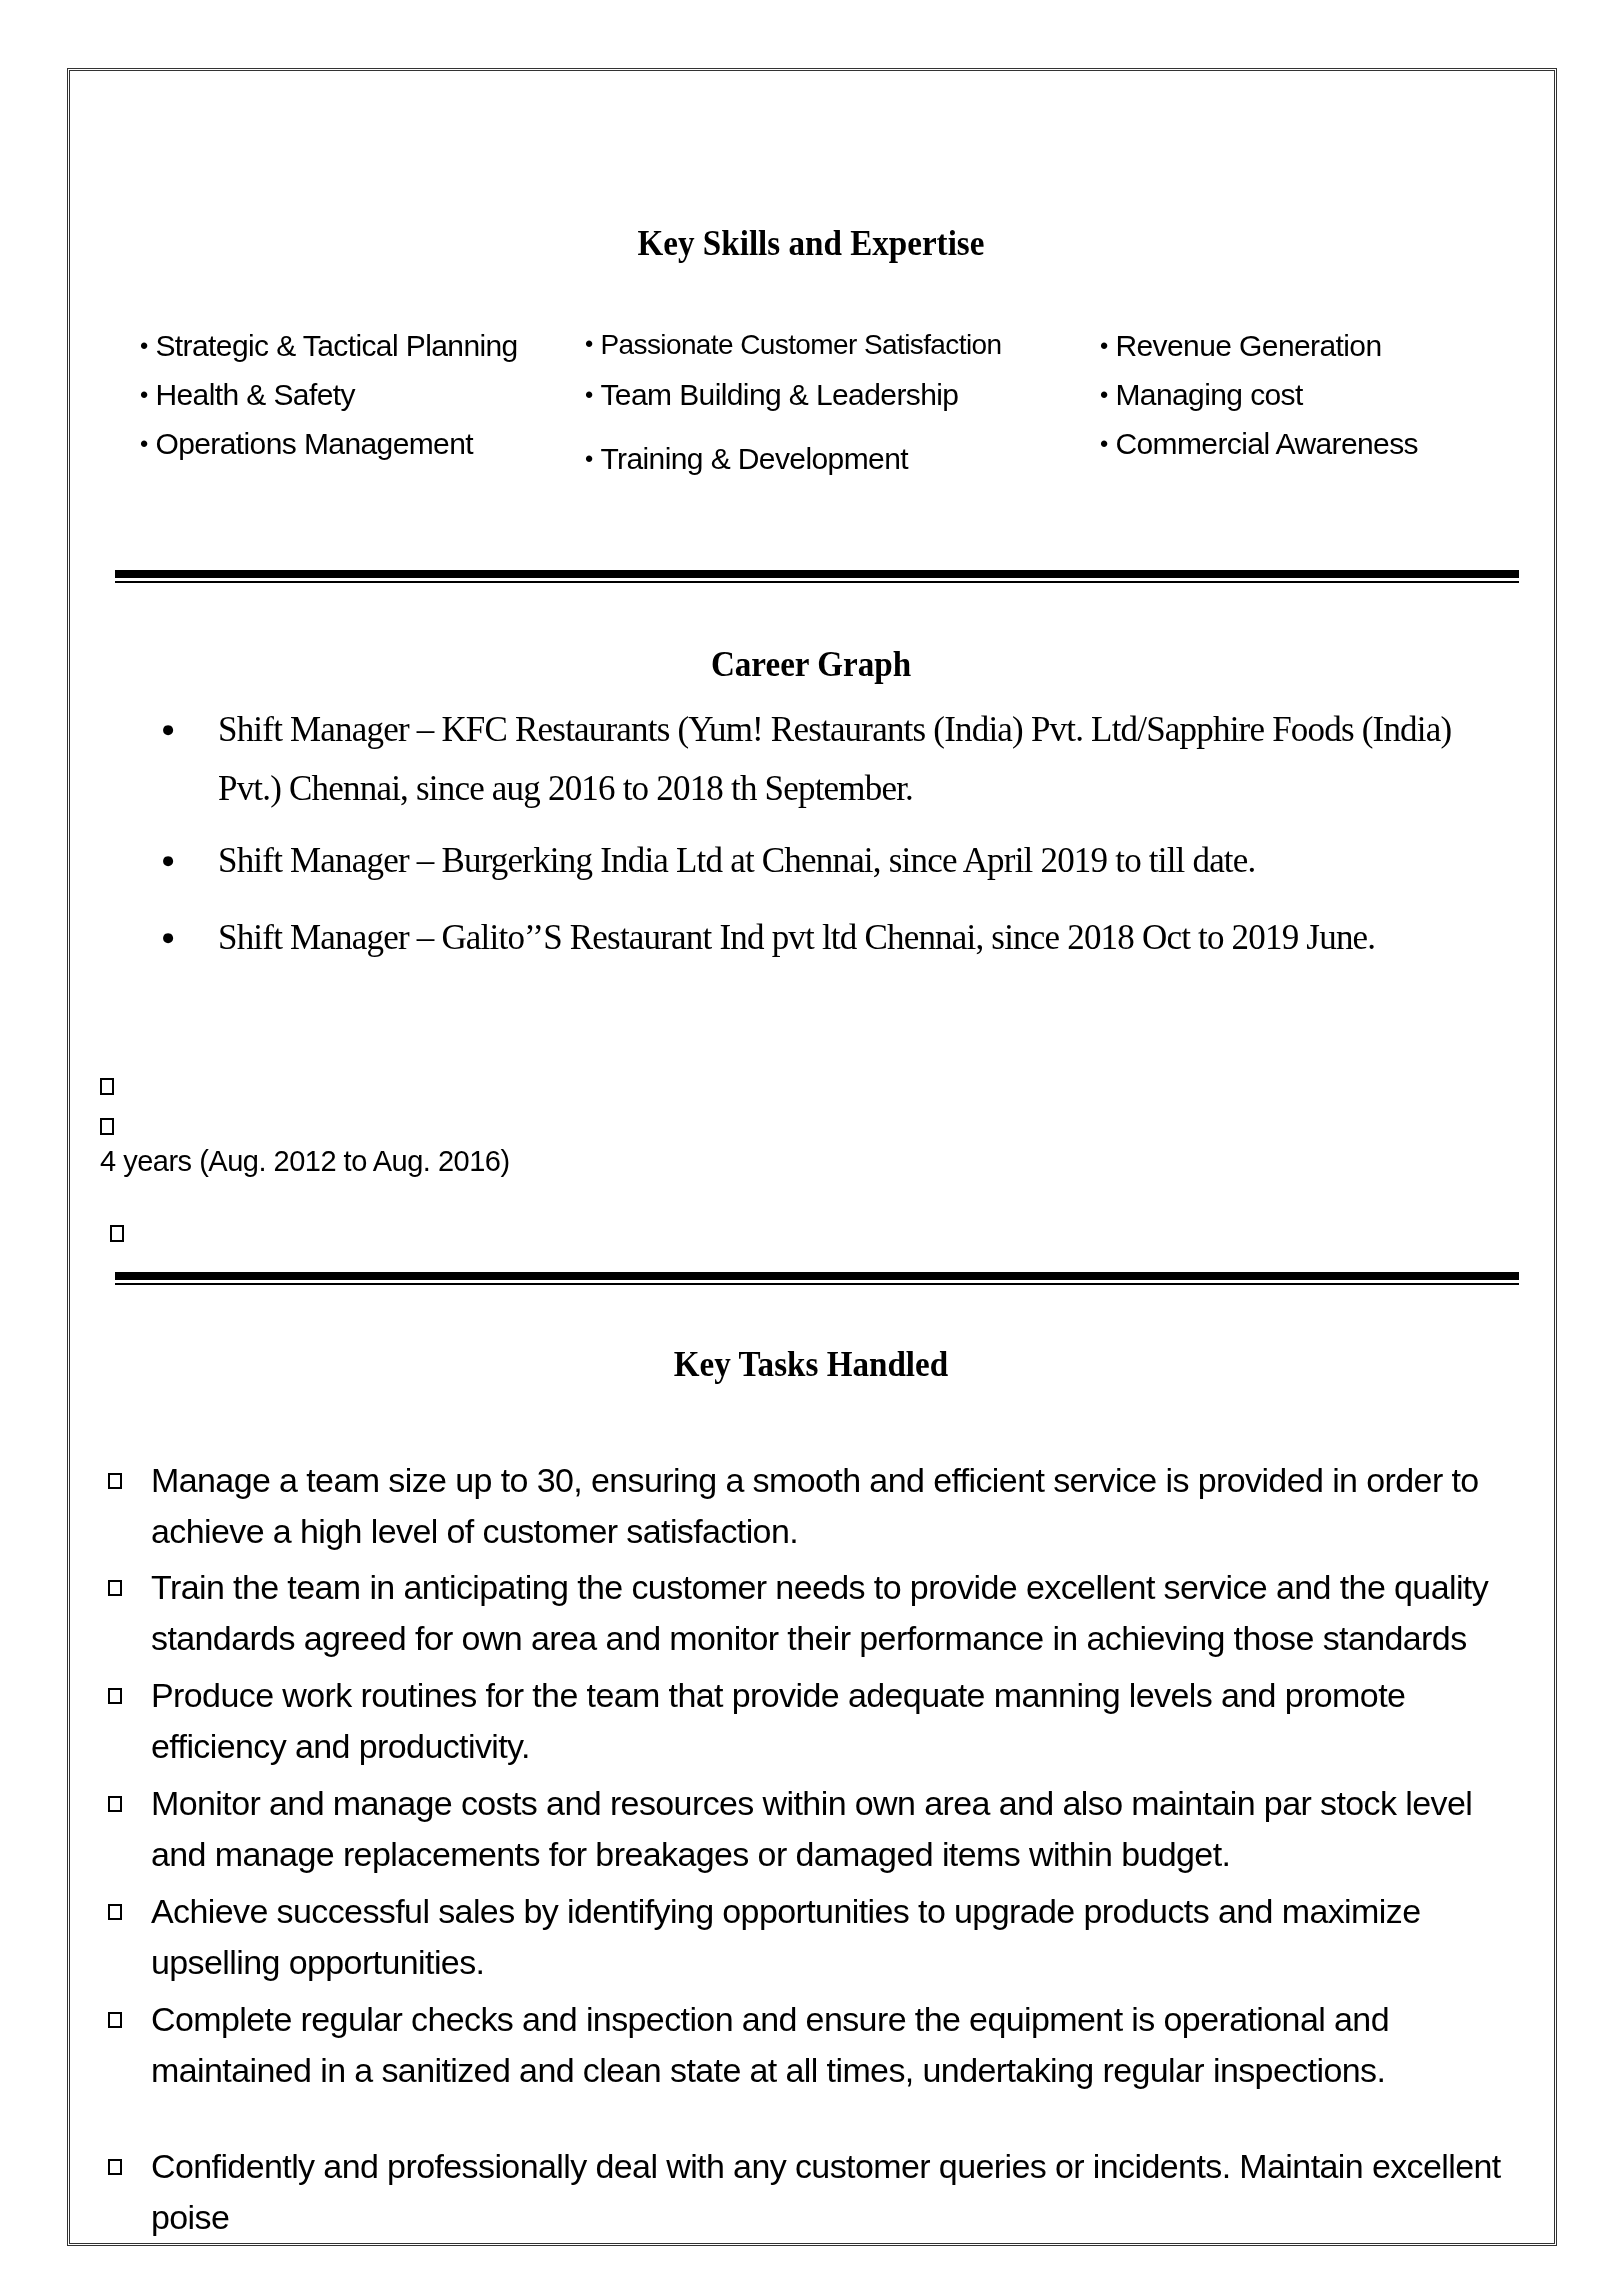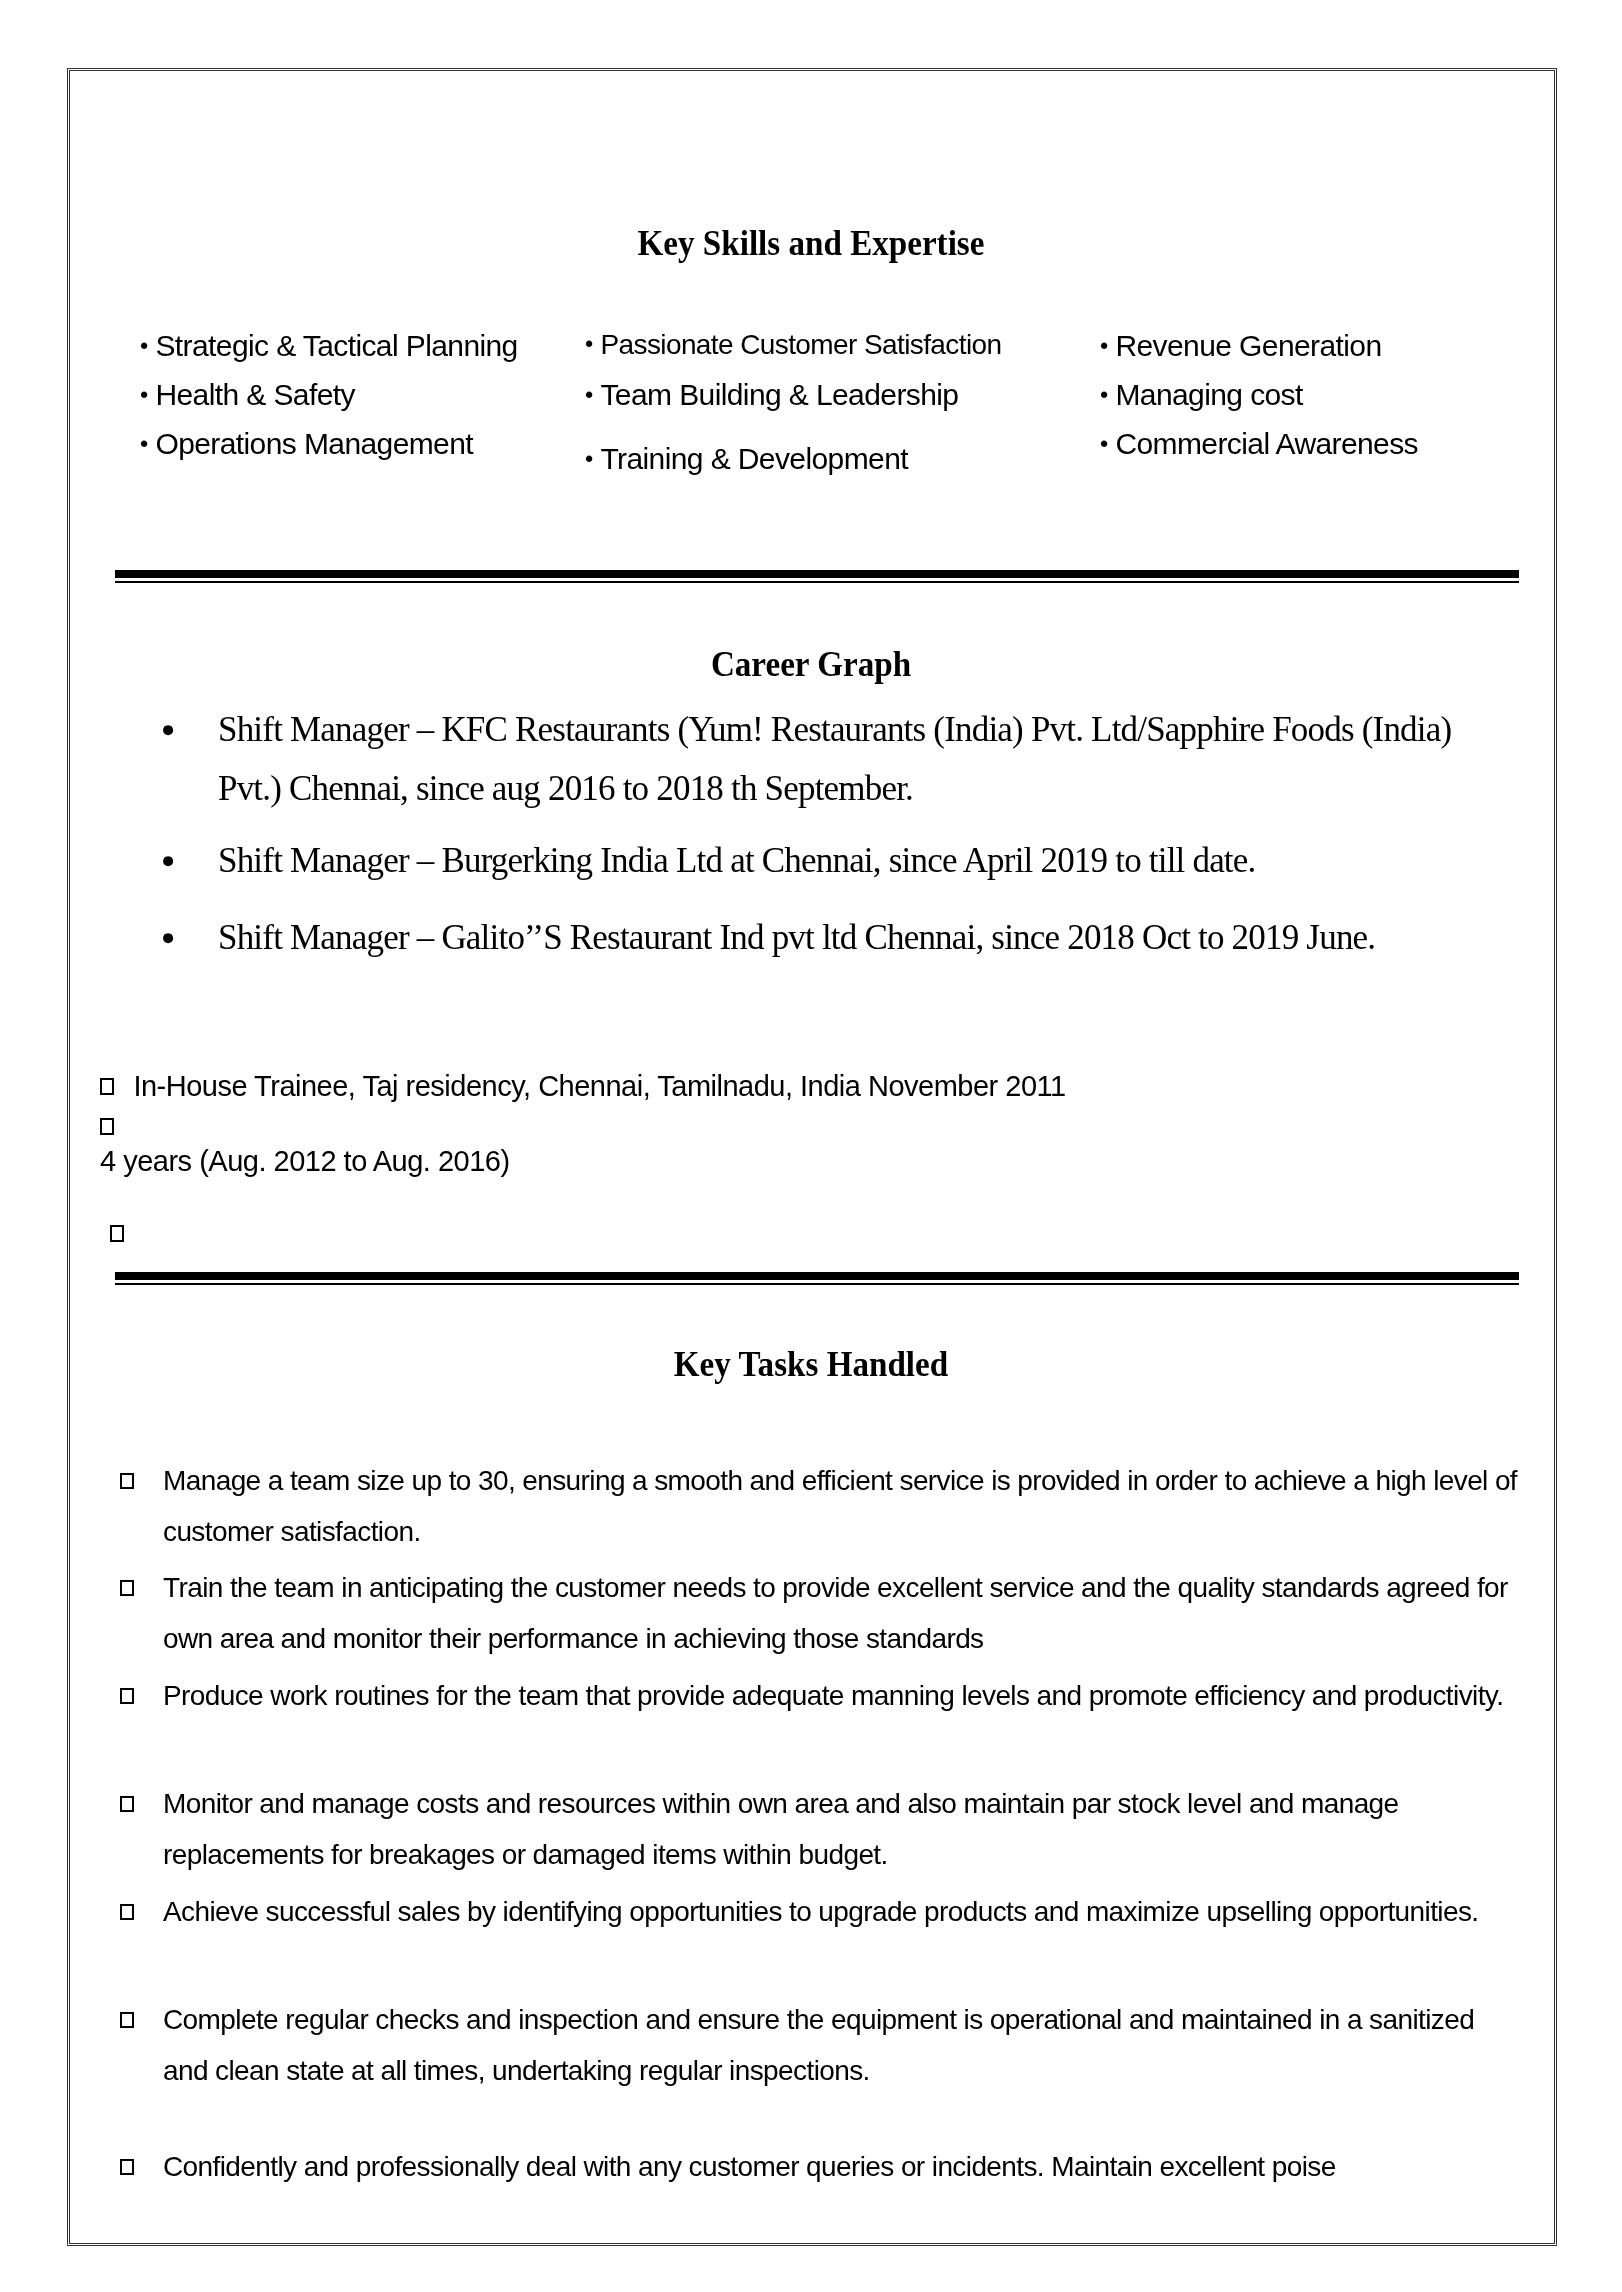--- a/index.html
+++ b/index.html
@@ -16,21 +16,21 @@
   .skill { position: absolute; font-family: "Liberation Sans", sans-serif; font-size: 30px; white-space: nowrap; letter-spacing: -0.6px; margin-left: 24px; }
   .skill .dot { margin-right: 7.8px; font-size: 23.5px; position: relative; top: -2px; }
   .rule { position: absolute; left: 115px; width: 1404px; height: 12.7px; }
   .rule .thick { height: 7.8px; background: #000; }
   .rule .thin { height: 2px; background: #000; margin-top: 2.9px; }
   .career { position: absolute; left: 167px; width: 1313px; font-family: "Liberation Serif", serif; font-size: 35px; line-height: 59px; letter-spacing: -0.8px; }
   .career .bullet { position: absolute; left: -5.9px; font-size: 23.5px; }
   .career .text { display: block; padding-left: 51px; }
   .chk { position: absolute; font-family: "Liberation Sans", sans-serif; font-size: 29px; line-height: 37px; white-space: nowrap; letter-spacing: -0.5px; }
   .box { display: inline-block; width: 9.8px; height: 12.7px; border: 2px solid #000; margin-right: 19.6px; vertical-align: middle; position: relative; top: -2px; }
-  .task { position: absolute; left: 120px; width: 1402px; font-family: "Liberation Sans", sans-serif; font-size: 28px; line-height: 51px; letter-spacing: -0.6px; }
+  .task { position: absolute; left: 108px; width: 1402px; font-family: "Liberation Sans", sans-serif; font-size: 34px; line-height: 51px; letter-spacing: -0.6px; }
   .task .box { position: absolute; left: 0; top: 17.6px; margin: 0; }
   .task .text { display: block; padding-left: 43px; }
 </style>
 </head>
 <body>
 
 <div class="page-border"></div>
 
 <div class="heading" style="top:222px;">Key Skills and Expertise</div>
 
@@ -59,21 +59,21 @@
 </div>
 <div class="career" style="top:831px;">
   <span class="bullet">●</span>
   <span class="text">Shift Manager – Burgerking India Ltd  at Chennai, since April 2019 to till date.</span>
 </div>
 <div class="career" style="top:908px;">
   <span class="bullet">●</span>
   <span class="text">Shift Manager – Galito’’S Restaurant Ind pvt ltd Chennai, since 2018 Oct to 2019 June.</span>
 </div>
 
-<div class="chk" style="left:100px; top:1068px;"><span class="box"></span><span>In-House Trainee, Taj residency, Chennai, Tamilnadu, India November 2011</span></div>
+<div class="chk" style="left:100px; top:1068px;"><span class="box"></span></div>
 <div class="chk" style="left:100px; top:1108px;"><span class="box"></span></div>
 <div class="chk" style="left:100px; top:1143px;">4 years (Aug. 2012 to Aug. 2016)</div>
 <div class="chk" style="left:110px; top:1215px;"><span class="box"></span></div>
 
 <div class="rule" style="top:1272px;">
     <div class="thick"></div>
     <div class="thin"></div>
   </div>
 
 <div class="heading" style="top:1343px;">Key Tasks Handled</div>

